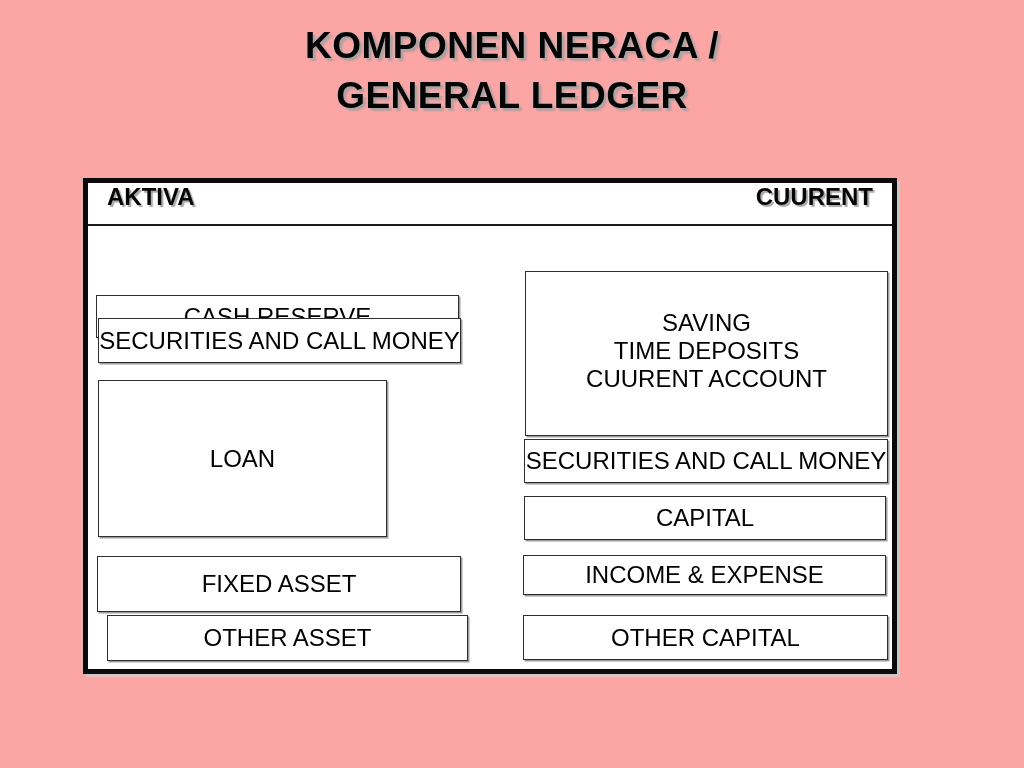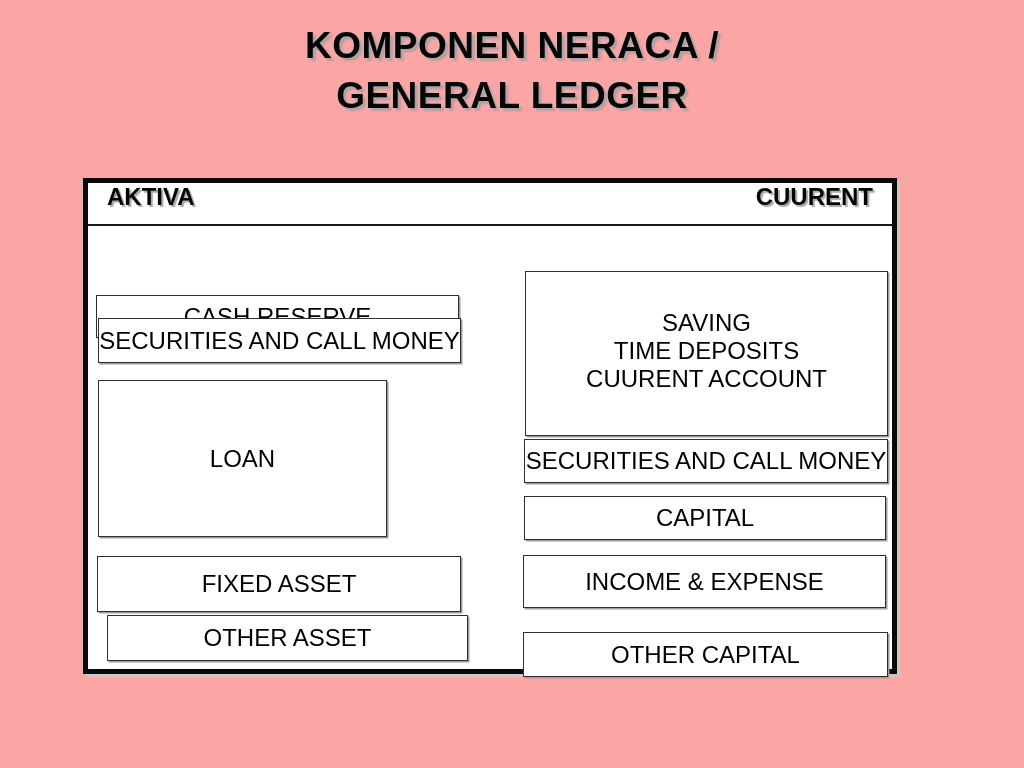--- a/index.html
+++ b/index.html
@@ -84,22 +84,22 @@
   .box-cash       { left: 8px;  top: 77px;  width: 363px; height: 43px; margin-top: 35px; }
   .box-sec-left   { left: 10px; top: 135px; width: 363px; height: 45px; }
   .box-loan       { left: 10px; top: 197px; width: 289px; height: 157px; }
   .box-fixed      { left: 9px;  top: 373px; width: 364px; height: 56px; }
   .box-oasset     { left: 19px;  top: 432px; width: 361px; height: 46px; }
 
   
   .box-saving     { left: 437px; top: 88px;  width: 363px; height: 165px; padding-bottom: 6px; }
   .box-sec-right  { left: 436px; top: 256px; width: 364px; height: 44px; }
   .box-capital    { left: 436px; top: 313px; width: 362px; height: 44px; }
-  .box-income     { left: 435px; top: 372px; width: 363px; height: 53px; }
-  .box-ocapital   { left: 435px; top: 432px; width: 365px; height: 45px; margin-top: 17px; }
+  .box-income     { left: 435px; top: 372px; width: 363px; height: 40px; }
+  .box-ocapital   { left: 435px; top: 432px; width: 365px; height: 45px; }
 </style>
 </head>
 <body>
 
 <div class="slide">
 
   <div class="slide-title">
     <div>KOMPONEN NERACA /</div>
     <div>GENERAL LEDGER</div>
   </div>

